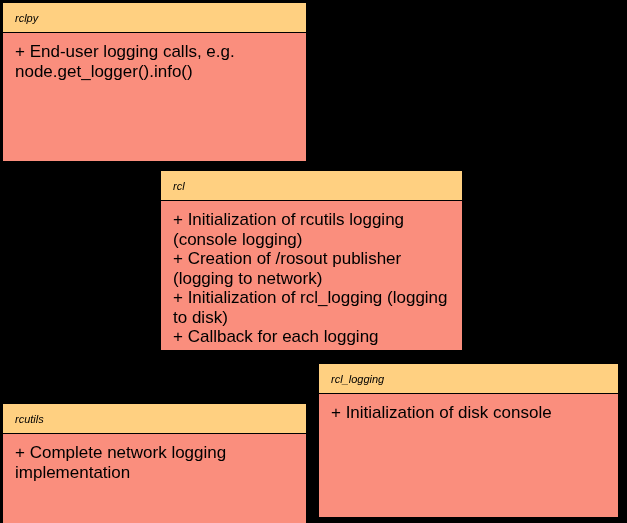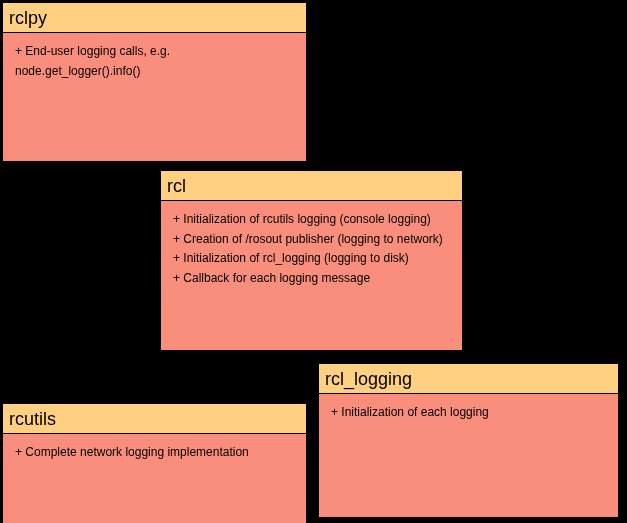--- a/index.html
+++ b/index.html
@@ -21,30 +21,31 @@
     background: #fa8e7d;
     border: 1px solid #000000;
     overflow: hidden;
   }
   .uml-header {
     box-sizing: border-box;
     background: #ffd081;
     border-bottom: 1px solid #000000;
     height: 30px;
     line-height: 30px;
-    padding-left: 6px;
-    font-size: 18px;
+    padding-left: 12px;
+    font-size: 11px;
     color: #000000;
     white-space: nowrap;
     overflow: hidden;
+    font-style: italic;
   }
   .uml-body {
     box-sizing: border-box;
     padding: 9px 12px 6px 12px;
-    font-size: 12px;
+    font-size: 17px;
     line-height: 19.5px;
     color: #000000;
   }
   .uml-line {
     white-space: normal;
     word-break: normal;
   }
 
   
   #box-rclpy       { left: 2px;   top: 2px;   width: 305px; height: 160px; }
@@ -79,17 +80,17 @@
   <div class="uml-box" id="box-rcutils">
     <div class="uml-header">rcutils</div>
     <div class="uml-body">
       <div class="uml-line">+ Complete network logging implementation</div>
     </div>
   </div>
 
   <div class="uml-box" id="box-rcl-logging">
     <div class="uml-header">rcl_logging</div>
     <div class="uml-body">
-      <div class="uml-line">+ Initialization of each logging</div>
+      <div class="uml-line">+ Initialization of disk console</div>
     </div>
   </div>
 
 </div>
 
 </body></html>

